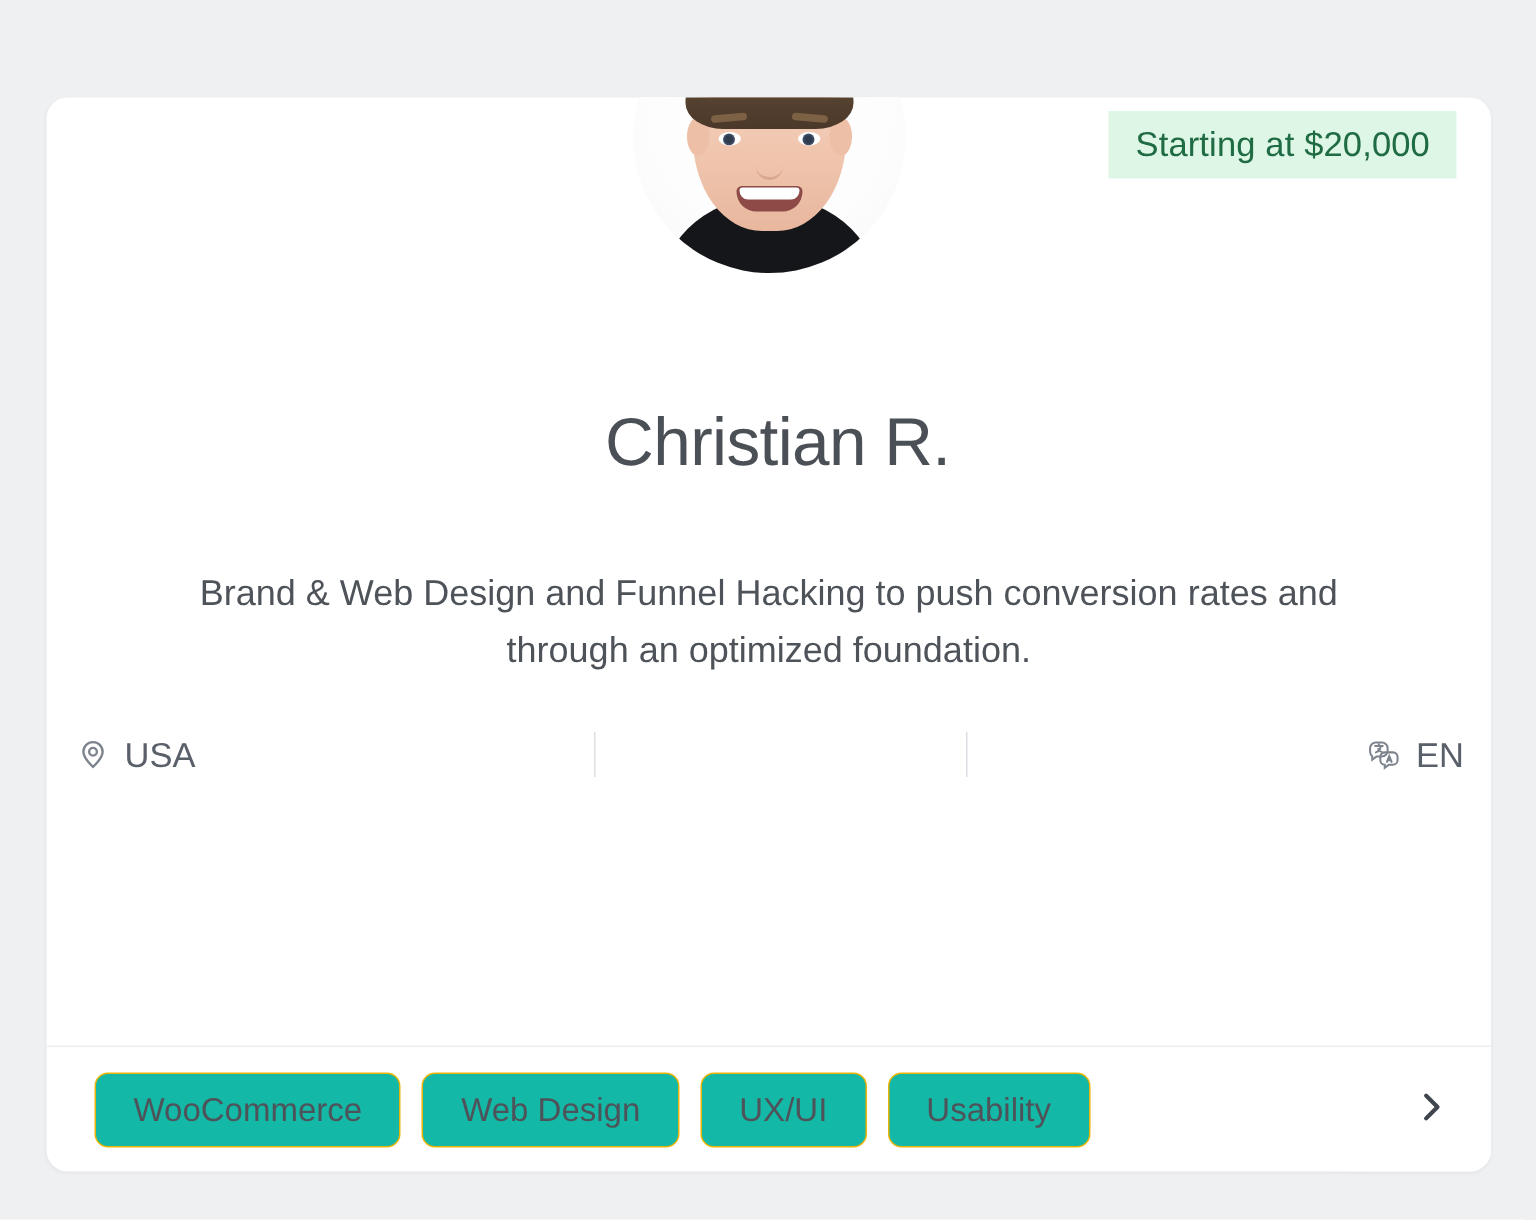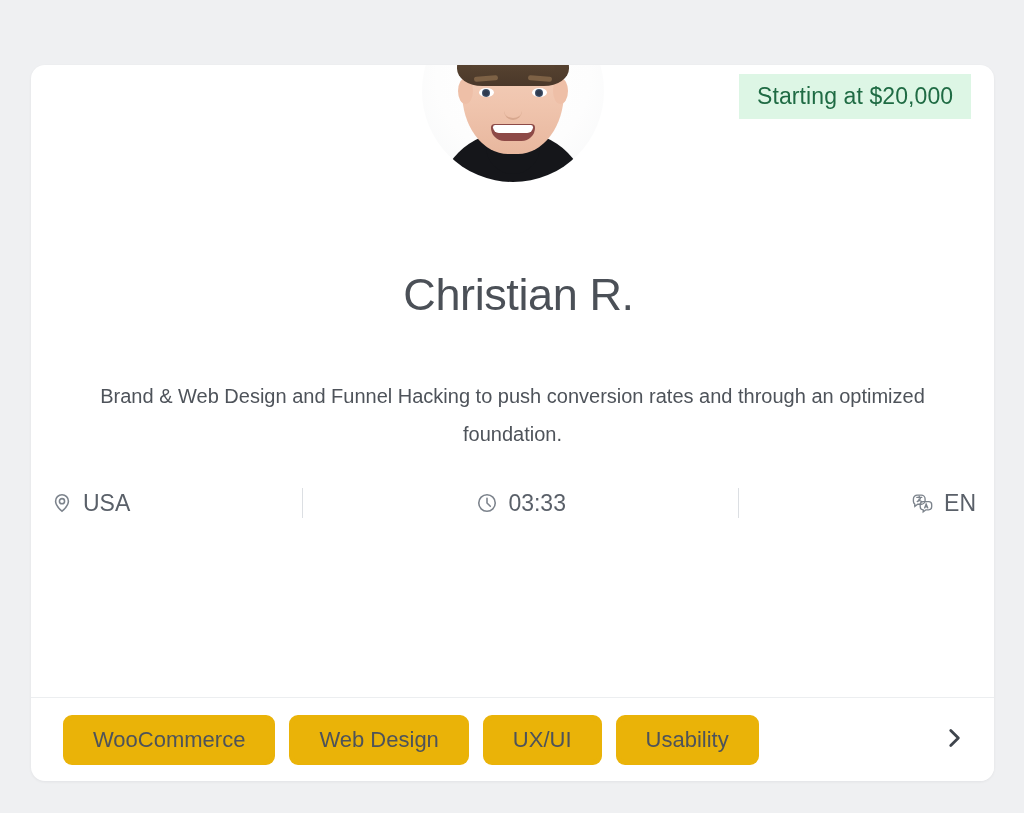--- a/index.html
+++ b/index.html
@@ -200,21 +200,21 @@
     font-size: 45px;
     color: #4b5057;
     letter-spacing: -0.4px;
   }
 
   .desc {
     position: absolute;
     left: 60px; right: 60px;
     top: 312px;
     text-align: center;
-    font-size: 20px;
+    font-size: 24px;
     line-height: 38px;
     color: #4e535a;
   }
 
   .meta {
     position: absolute;
     left: 0; right: 0;
     top: 423px;
     display: flex;
     align-items: center;
@@ -260,23 +260,23 @@
     gap: 14px;
     padding: 0 32px;
     overflow: hidden;
   }
   .tag {
     flex: 0 0 auto;
     height: 50px;
     padding: 0 25px;
     display: flex;
     align-items: center;
-    border: 5px solid #eab308;
+    border: 1px solid #eab308;
     border-radius: 9px;
-    background: #eab308;
+    background: #14b8a6;
     font-size: 22px;
     color: #4e535a;
     white-space: nowrap;
   }
   .tags-fade {
     position: absolute;
     right: 0;
     top: 633px;
     width: 118px;
     height: 83px;
@@ -339,29 +339,20 @@
           <svg width="22" height="22" viewBox="0 0 24 24" fill="none" stroke="currentColor" stroke-width="1.7">
             <path d="M12 21s7-6.2 7-11a7 7 0 1 0-14 0c0 4.8 7 11 7 11z"></path>
             <circle cx="12" cy="10" r="2.8"></circle>
           </svg>
         </span>
         <span>USA</span>
       </div>
 
       <div class="meta-sep"></div>
 
-      <div class="meta-item">
-        <span class="meta-icon">
-          <svg width="22" height="22" viewBox="0 0 24 24" fill="none" stroke="currentColor" stroke-width="1.7">
-            <circle cx="12" cy="12" r="9"></circle>
-            <path d="M12 6.8V12l3.6 3.6" stroke-linecap="round"></path>
-          </svg>
-        </span>
-        <span>03:33</span>
-      </div>
 
       <div class="meta-sep"></div>
 
       <div class="meta-item">
         <span class="meta-icon">
           <svg width="23" height="23" viewBox="0 0 24 24" fill="none" stroke="currentColor" stroke-width="1.4">
             <path d="M2.5 7.2a4 4 0 0 1 4-4h4.2a4 4 0 0 1 4 4v1.6a4 4 0 0 1-4 4H7l-3 2.3v-2.4a4 4 0 0 1-1.5-3.1z"></path>
             <path d="M6 5.6h5.3M8.6 4.4v1.2M9.9 5.6c-.2 2.2-1.6 3.7-3.4 4.4M8.2 7.6c.6 1.3 1.6 2.1 3.1 2.4" stroke-linecap="round"></path>
             <path d="M9.6 13.2a3.2 3.2 0 0 1 3.2-3.2h5.6a3.2 3.2 0 0 1 3.2 3.2v2.2a3.2 3.2 0 0 1-3.2 3.2h-2.8l-2.9 2.1v-2.1h-.1a3.2 3.2 0 0 1-3-3.2z"></path>
             <path d="M14.2 16.6l1.6-4 1.7 4M14.8 15.4h2.2" stroke-linecap="round"></path>

